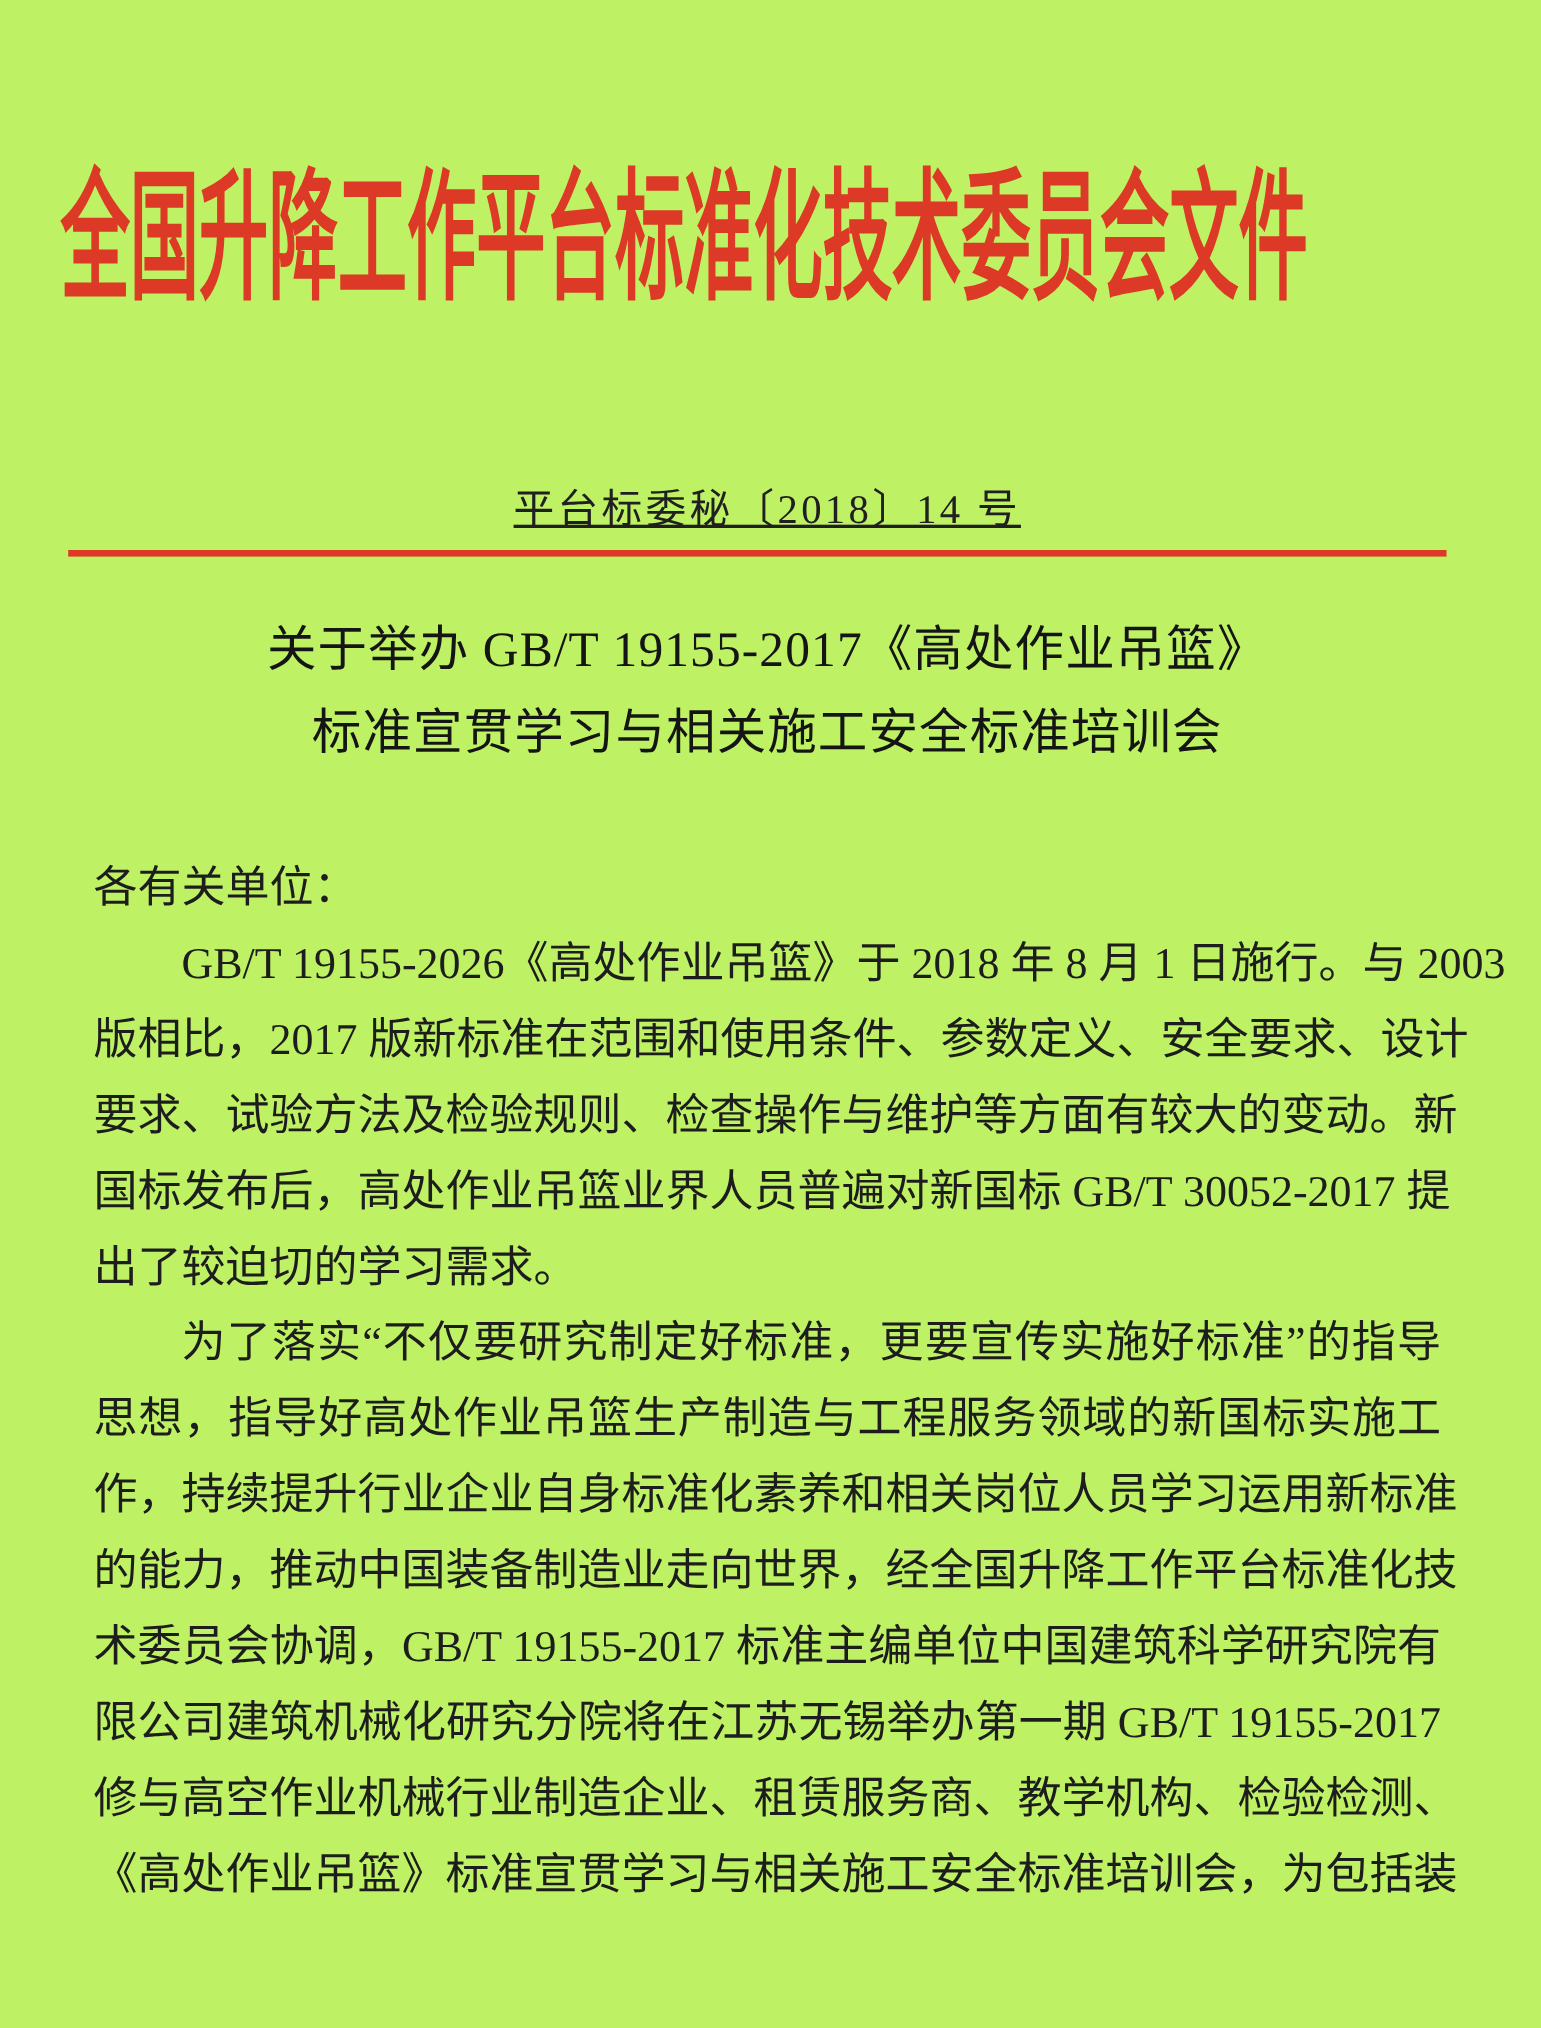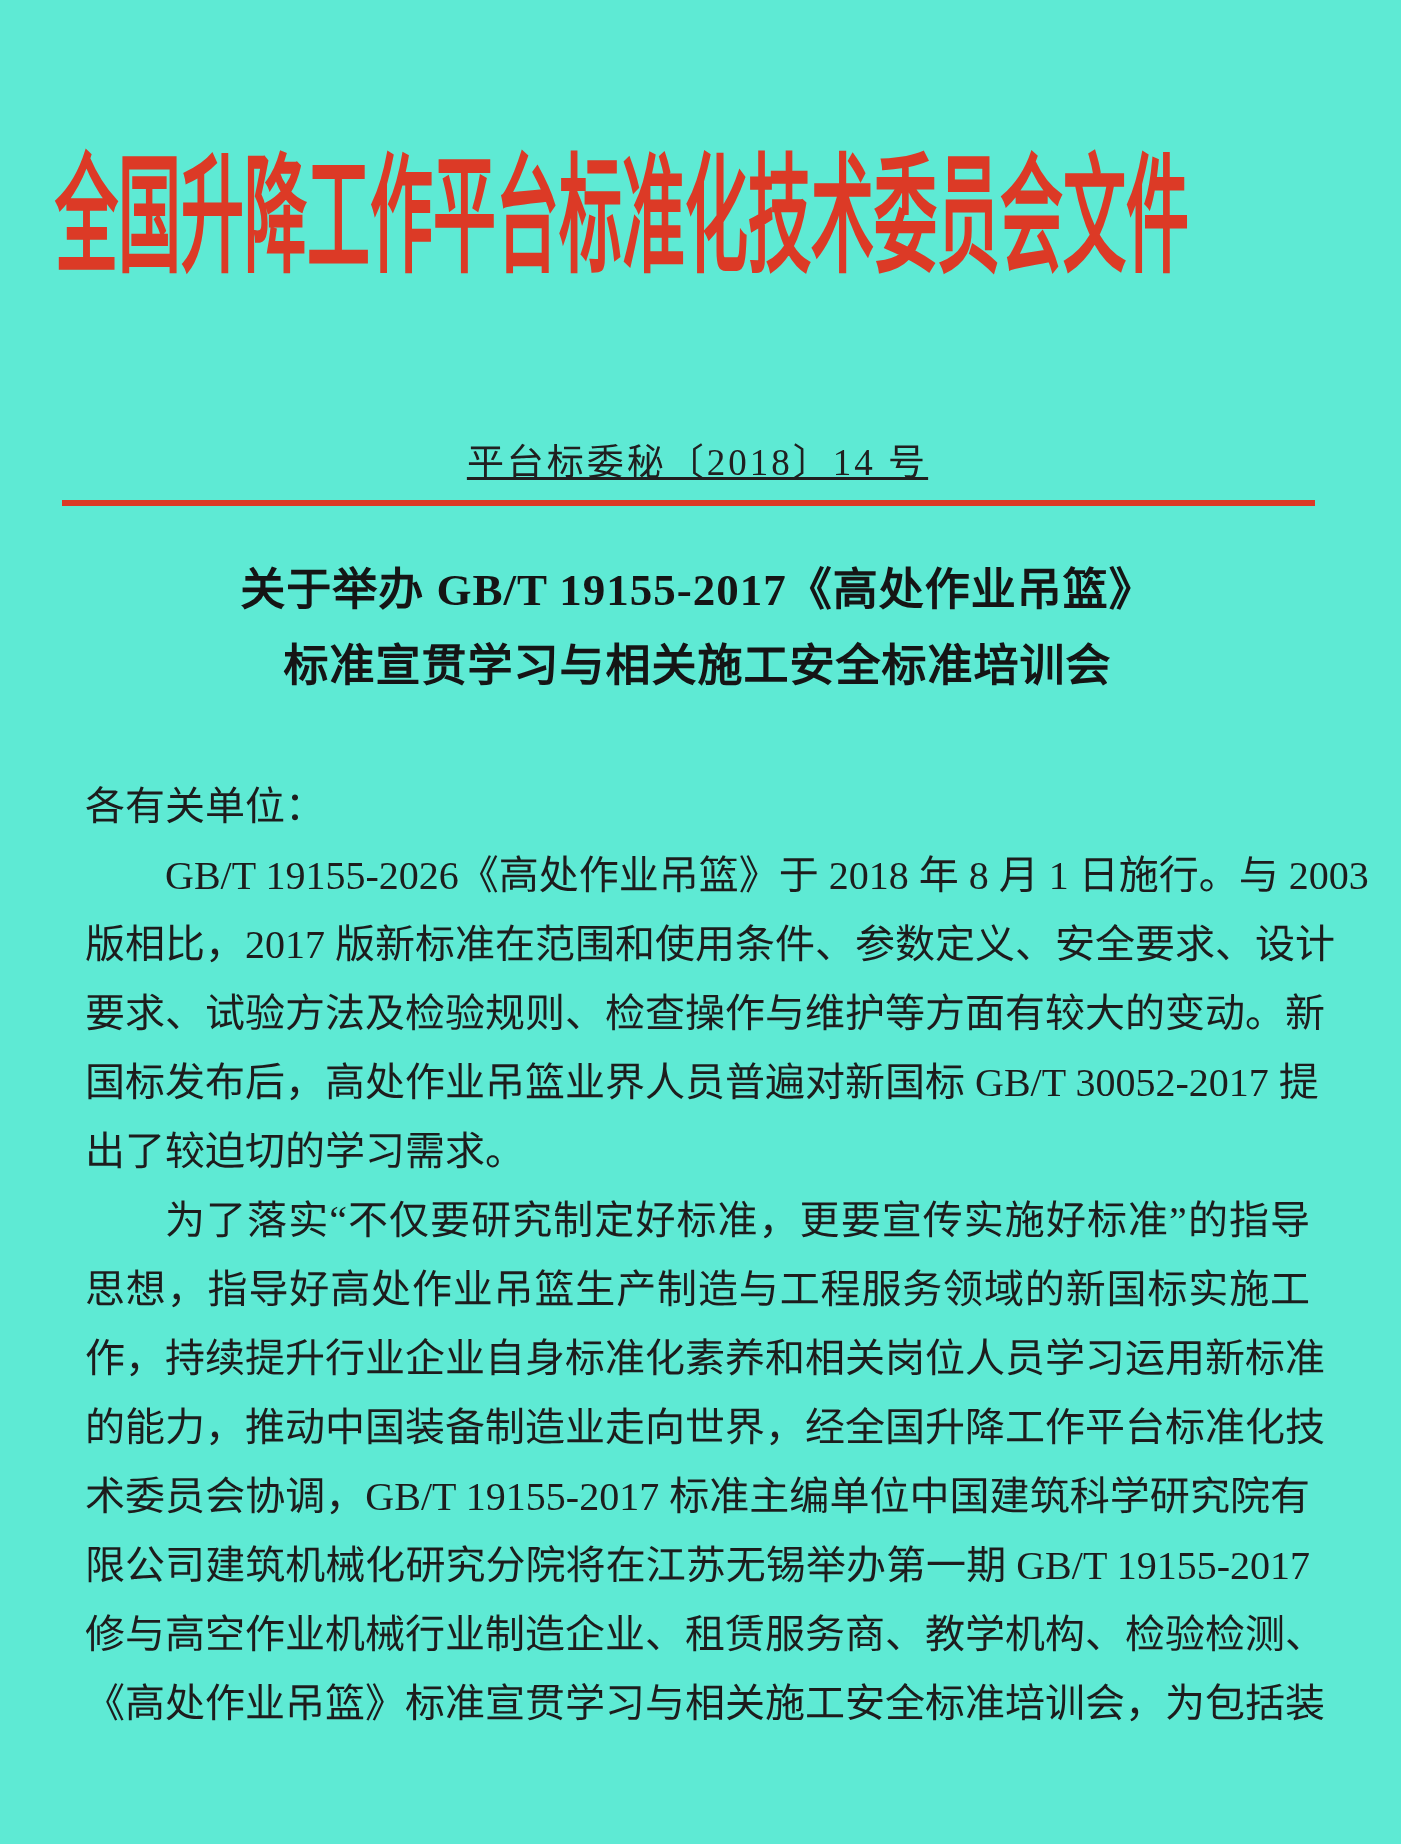--- a/index.html
+++ b/index.html
@@ -4,21 +4,21 @@
 <style>
   html, body {
     margin: 0;
     padding: 0;
     background: #ffffff;
   }
   .page {
     position: relative;
     width: 1401px;
     height: 1844px;
-    background: #5eead4;
+    background: #bef264;
     overflow: hidden;
     font-family: "Liberation Serif", "DejaVu Serif", serif;
     color: #1d1d1d;
   }
   
   .org-title {
     position: absolute;
     top: 154px;
     left: 55px;
     width: 1090px;
@@ -53,21 +53,21 @@
     background: var(--accent, #dc3a26);
   }
   
   .notice-title {
     position: absolute;
     top: 552px;
     left: 85px;
     width: 1225px;
     text-align: center;
     font-size: 45px;
-    font-weight: bold;
+    font-weight: normal;
     line-height: 76px;
     letter-spacing: 1px;
     color: #151515;
   }
   
   .body-block {
     position: absolute;
     top: 772px;
     left: 85px;
     width: 1225px;

